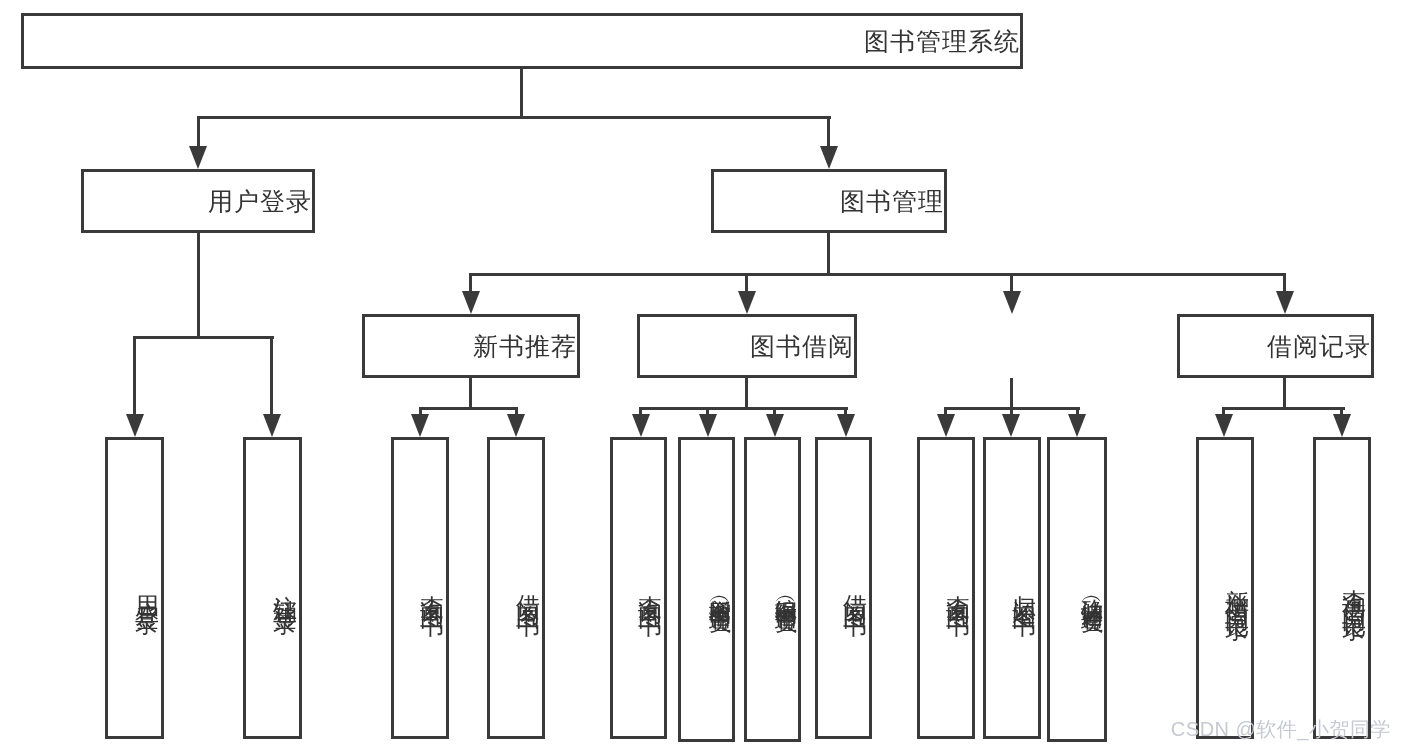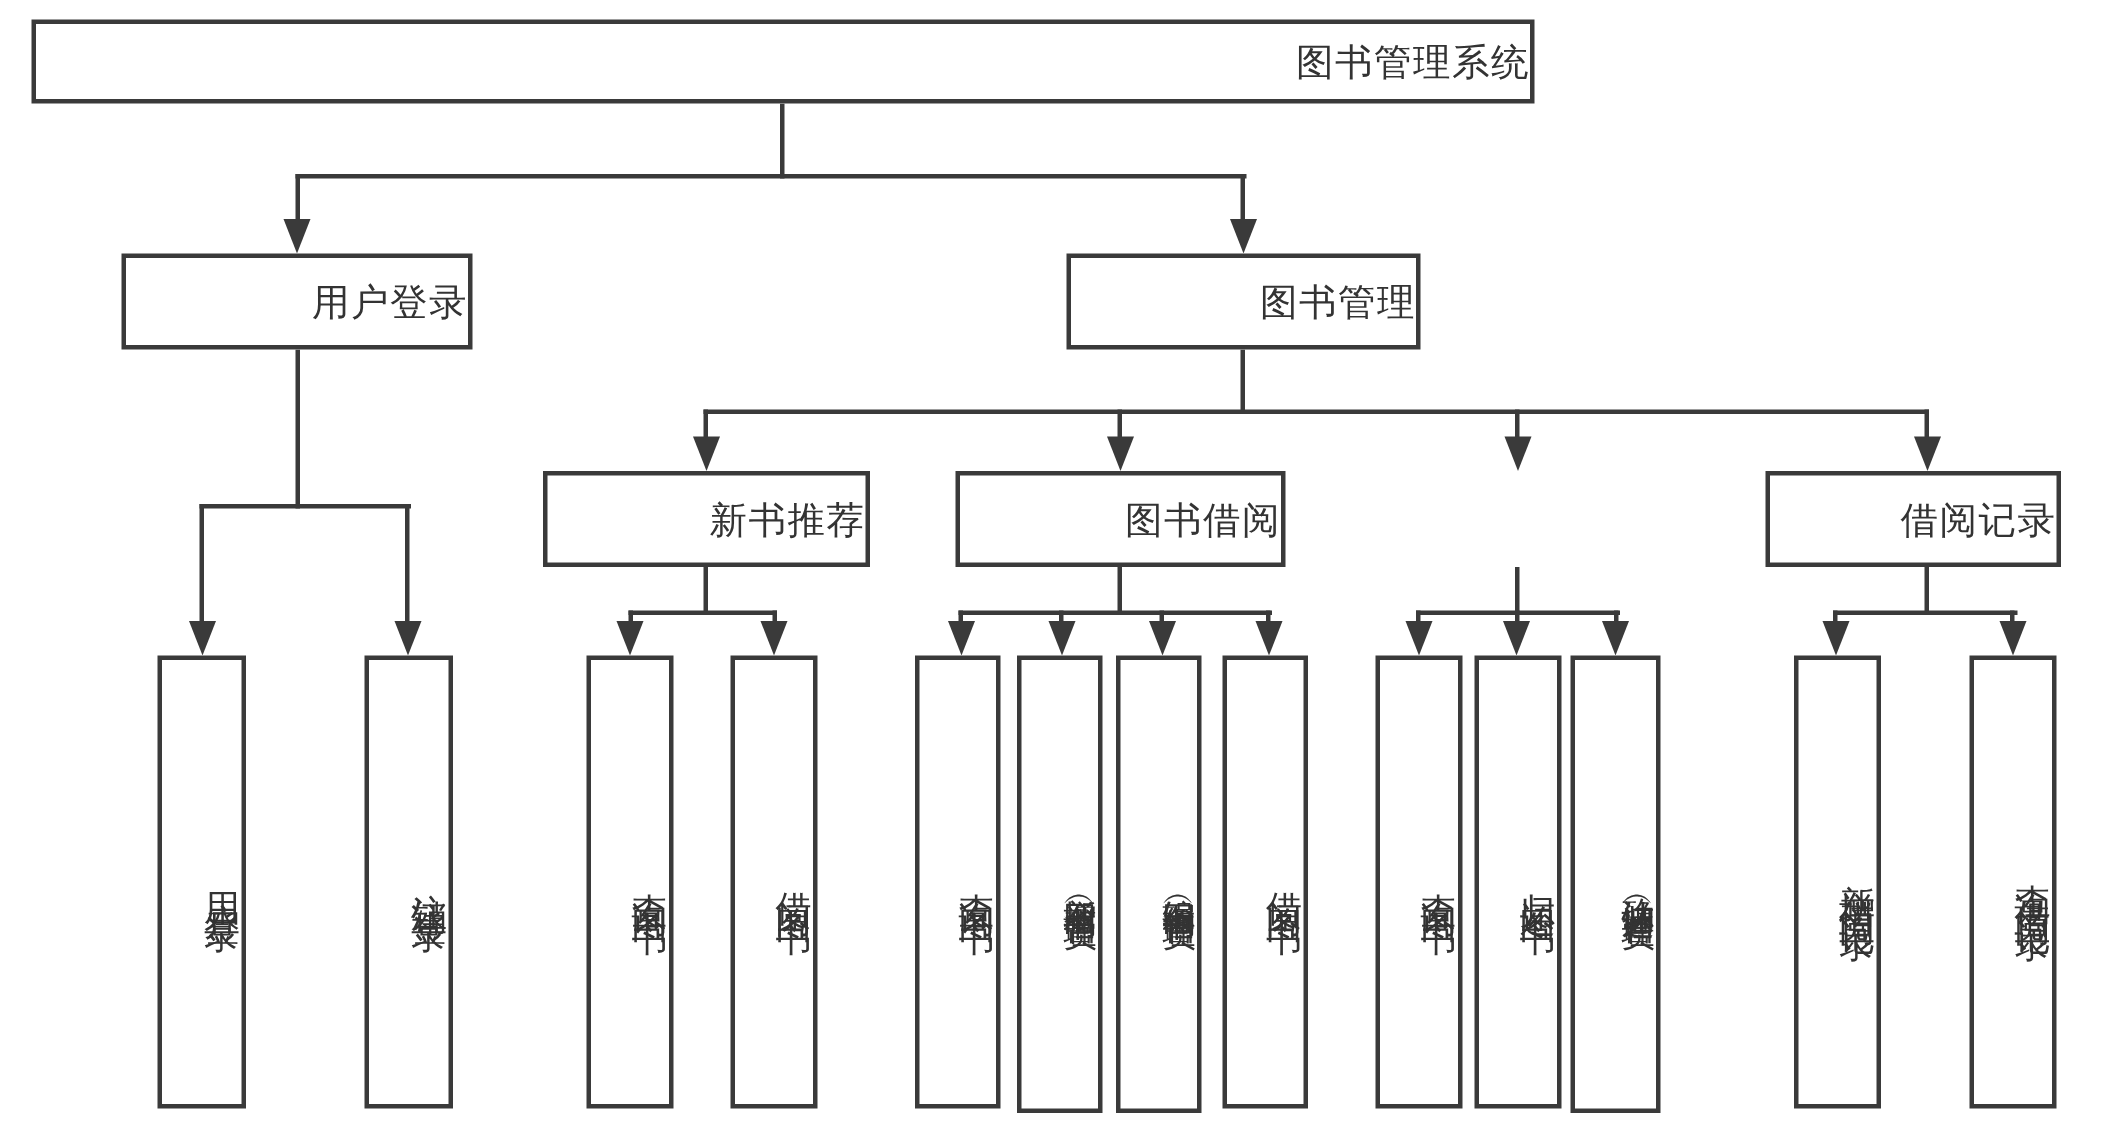--- a/index.html
+++ b/index.html
@@ -190,14 +190,15 @@
     <span class="vtxt">确认归还（管理员）</span>
   </div>
 
   <div class="box leaf" style="left:1196px;top:437px;width:58px;height:302px">
     <span class="vtxt">新增借阅记录</span>
   </div>
   <div class="box leaf" style="left:1313px;top:437px;width:58px;height:302px">
     <span class="vtxt">查询借阅记录</span>
   </div>
 
+  <div class="watermark">CSDN @软件_小贺同学</div>
 
 </div>
 
 </body></html>

